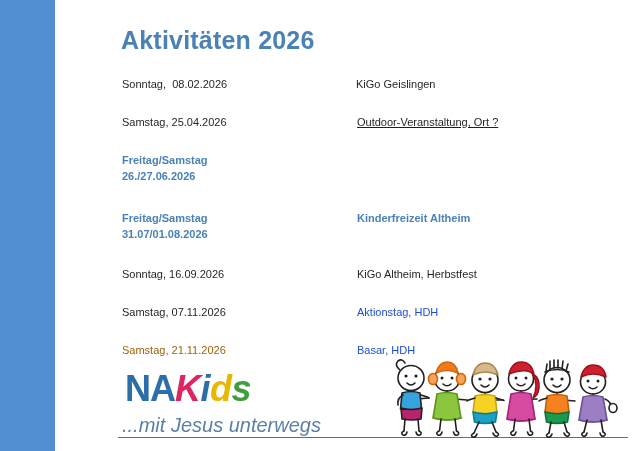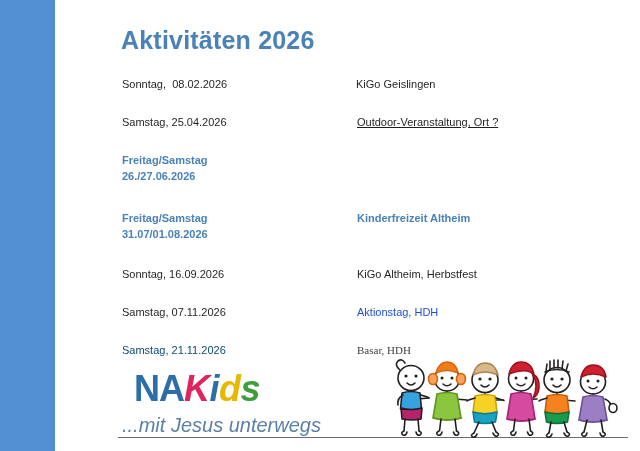--- a/index.html
+++ b/index.html
@@ -83,21 +83,21 @@
   .logo-block {
     position: absolute;
     left: 118px;
     top: 368px;
     width: 200px;
     height: 70px;
   }
 
   .wordmark {
     position: absolute;
-    left: 16px;
+    left: 7px;
     top: 0;
     height: 42px;
     font-size: 36px;
     font-weight: bold;
     font-style: italic;
     letter-spacing: -0.5px;
     line-height: 42px;
     white-space: nowrap;
   }
   .wordmark .na { color: #2c6fa8; font-style: normal; letter-spacing: -1px; }
@@ -165,22 +165,22 @@
       </div>
       <div class="row plain" style="height: 16px; position: absolute; top: 190px;">
         <div class="date" style="color: rgb(34, 31, 31);">Sonntag, 16.09.2026</div>
         <div class="event" style="color: rgb(34, 31, 31);">KiGo Altheim, Herbstfest</div>
       </div>
       <div class="row plain" style="height: 16px; position: absolute; top: 228px;">
         <div class="date" style="color: rgb(34, 31, 31);">Samstag, 07.11.2026</div>
         <div class="event" style="color: #1d4ed8;">Aktionstag, HDH</div>
       </div>
       <div class="row plain" style="height: 16px; position: absolute; top: 266px;">
-        <div class="date" style="color: #0c4a6e;">Samstag, 21.11.2026</div>
-        <div class="event" style="color: #404040; font-family: Liberation Serif, serif;">Basar, HDH</div>
+        <div class="date" style="color: #a16207;">Samstag, 21.11.2026</div>
+        <div class="event" style="color: #1d4ed8;">Basar, HDH</div>
       </div>
     </div>
 
   <div class="logo-block">
     <div class="wordmark">
       <span class="na" style="color: rgb(44, 111, 168);">NA</span><span class="k" style="color: rgb(224, 36, 94);">K</span><span class="i" style="color: rgb(44, 111, 168);">i</span><span class="d" style="color: rgb(232, 184, 0);">d</span><span class="s" style="color: rgb(62, 158, 62);">s</span>
     </div>
     <div class="tagline" style="color: rgb(91, 127, 166);">...mit Jesus unterwegs</div>
   </div>
 

